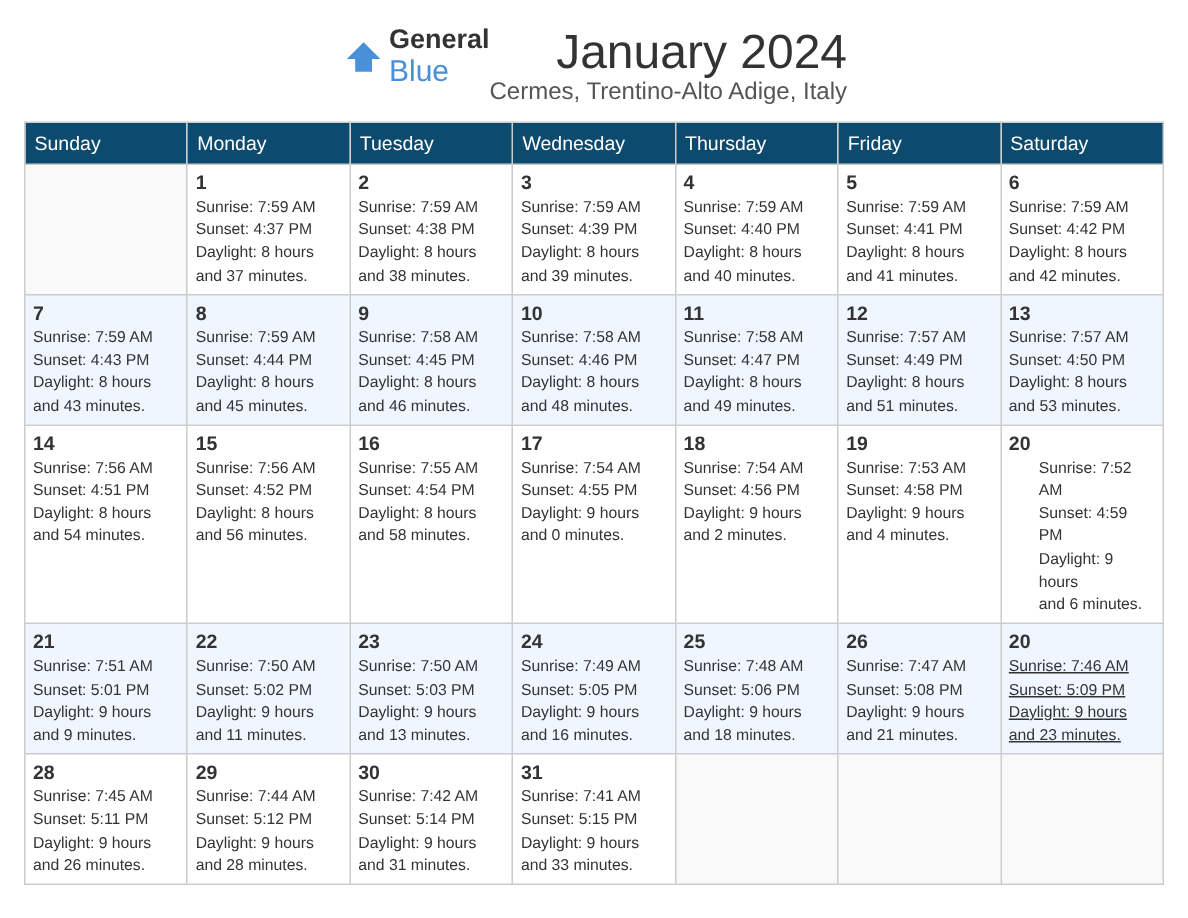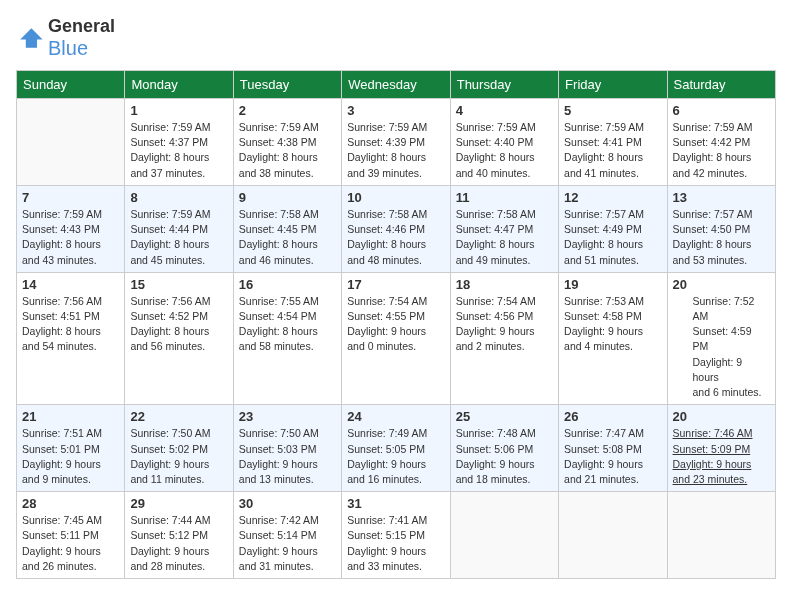--- a/index.html
+++ b/index.html
@@ -5,21 +5,21 @@
     * { box-sizing: border-box; margin: 0; padding: 0; }
     body {
       font-family: Arial, sans-serif;
       background: #fff;
       width: 792px;
       min-height: 612px;
       padding: 16px;
     }
     .header-area {
       display: flex;
-      justify-content: space-between;
+      justify-content: center;
       align-items: flex-start;
       margin-bottom: 10px;
     }
     .logo {
       display: flex;
       align-items: center;
       gap: 4px;
     }
     .logo-text-general {
       font-size: 18px;
@@ -46,21 +46,21 @@
     .location-title {
       font-size: 16px;
       color: #555;
     }
     .calendar {
       width: 100%;
       border-collapse: collapse;
       font-size: 11px;
     }
     .calendar th {
-      background-color: #15803d;
+      background-color: #0c4a6e;
       color: #fff;
       text-align: left;
       padding: 6px 6px;
       font-size: 13px;
       font-weight: normal;
       border: 1px solid #ccc;
     }
     .calendar td {
       border: 1px solid #ccc;
       vertical-align: top;
@@ -90,20 +90,24 @@
 <div class="header-area">
   <div class="logo">
     <svg class="logo-icon" viewBox="0 0 40 40">
       <polygon points="22,6 38,22 30,22 30,34 14,34 14,22 6,22" fill="#4a90d9"></polygon>
     </svg>
     <div>
       <span class="logo-text-general">General</span><br>
       <span class="logo-text-blue">Blue</span>
     </div>
   </div>
+  <div class="title-area">
+    <div class="month-title">January 2024</div>
+    <div class="location-title">Cermes, Trentino-Alto Adige, Italy</div>
+  </div>
 </div>
 
 <table class="calendar">
   <thead>
     <tr>
     <th>Sunday</th>
         <th>Monday</th>
         <th>Tuesday</th>
         <th>Wednesday</th>
         <th>Thursday</th>

